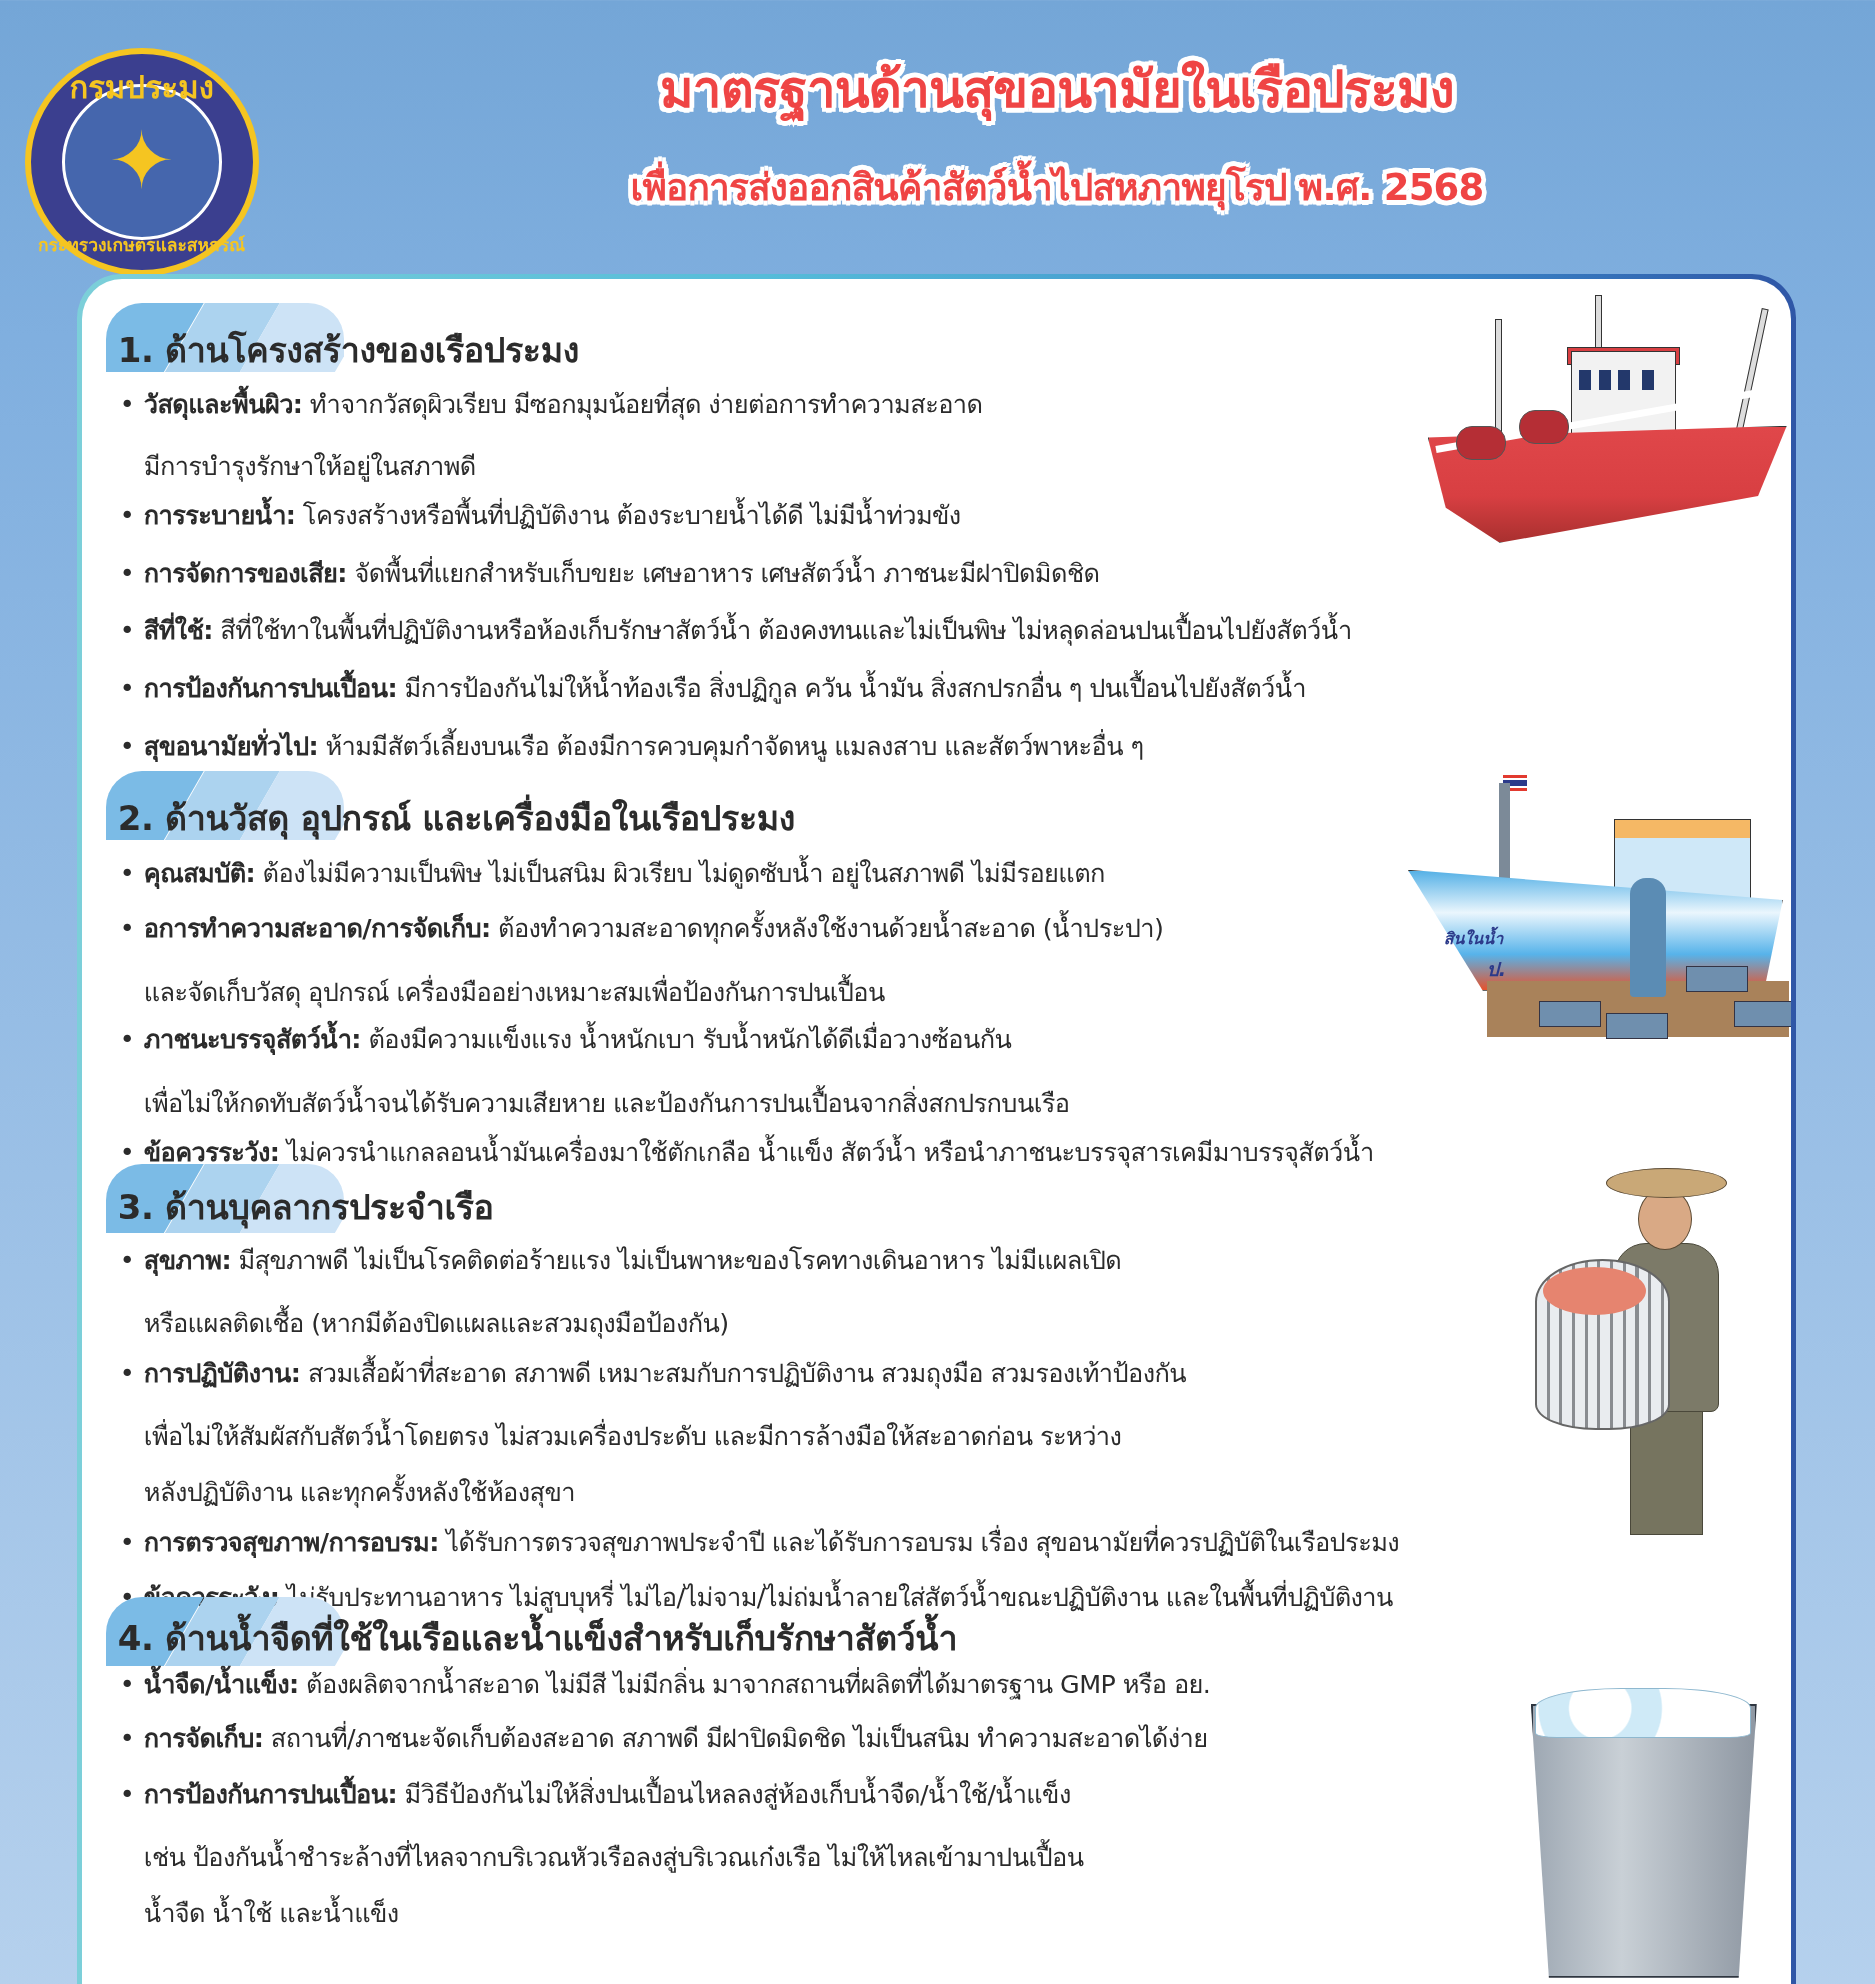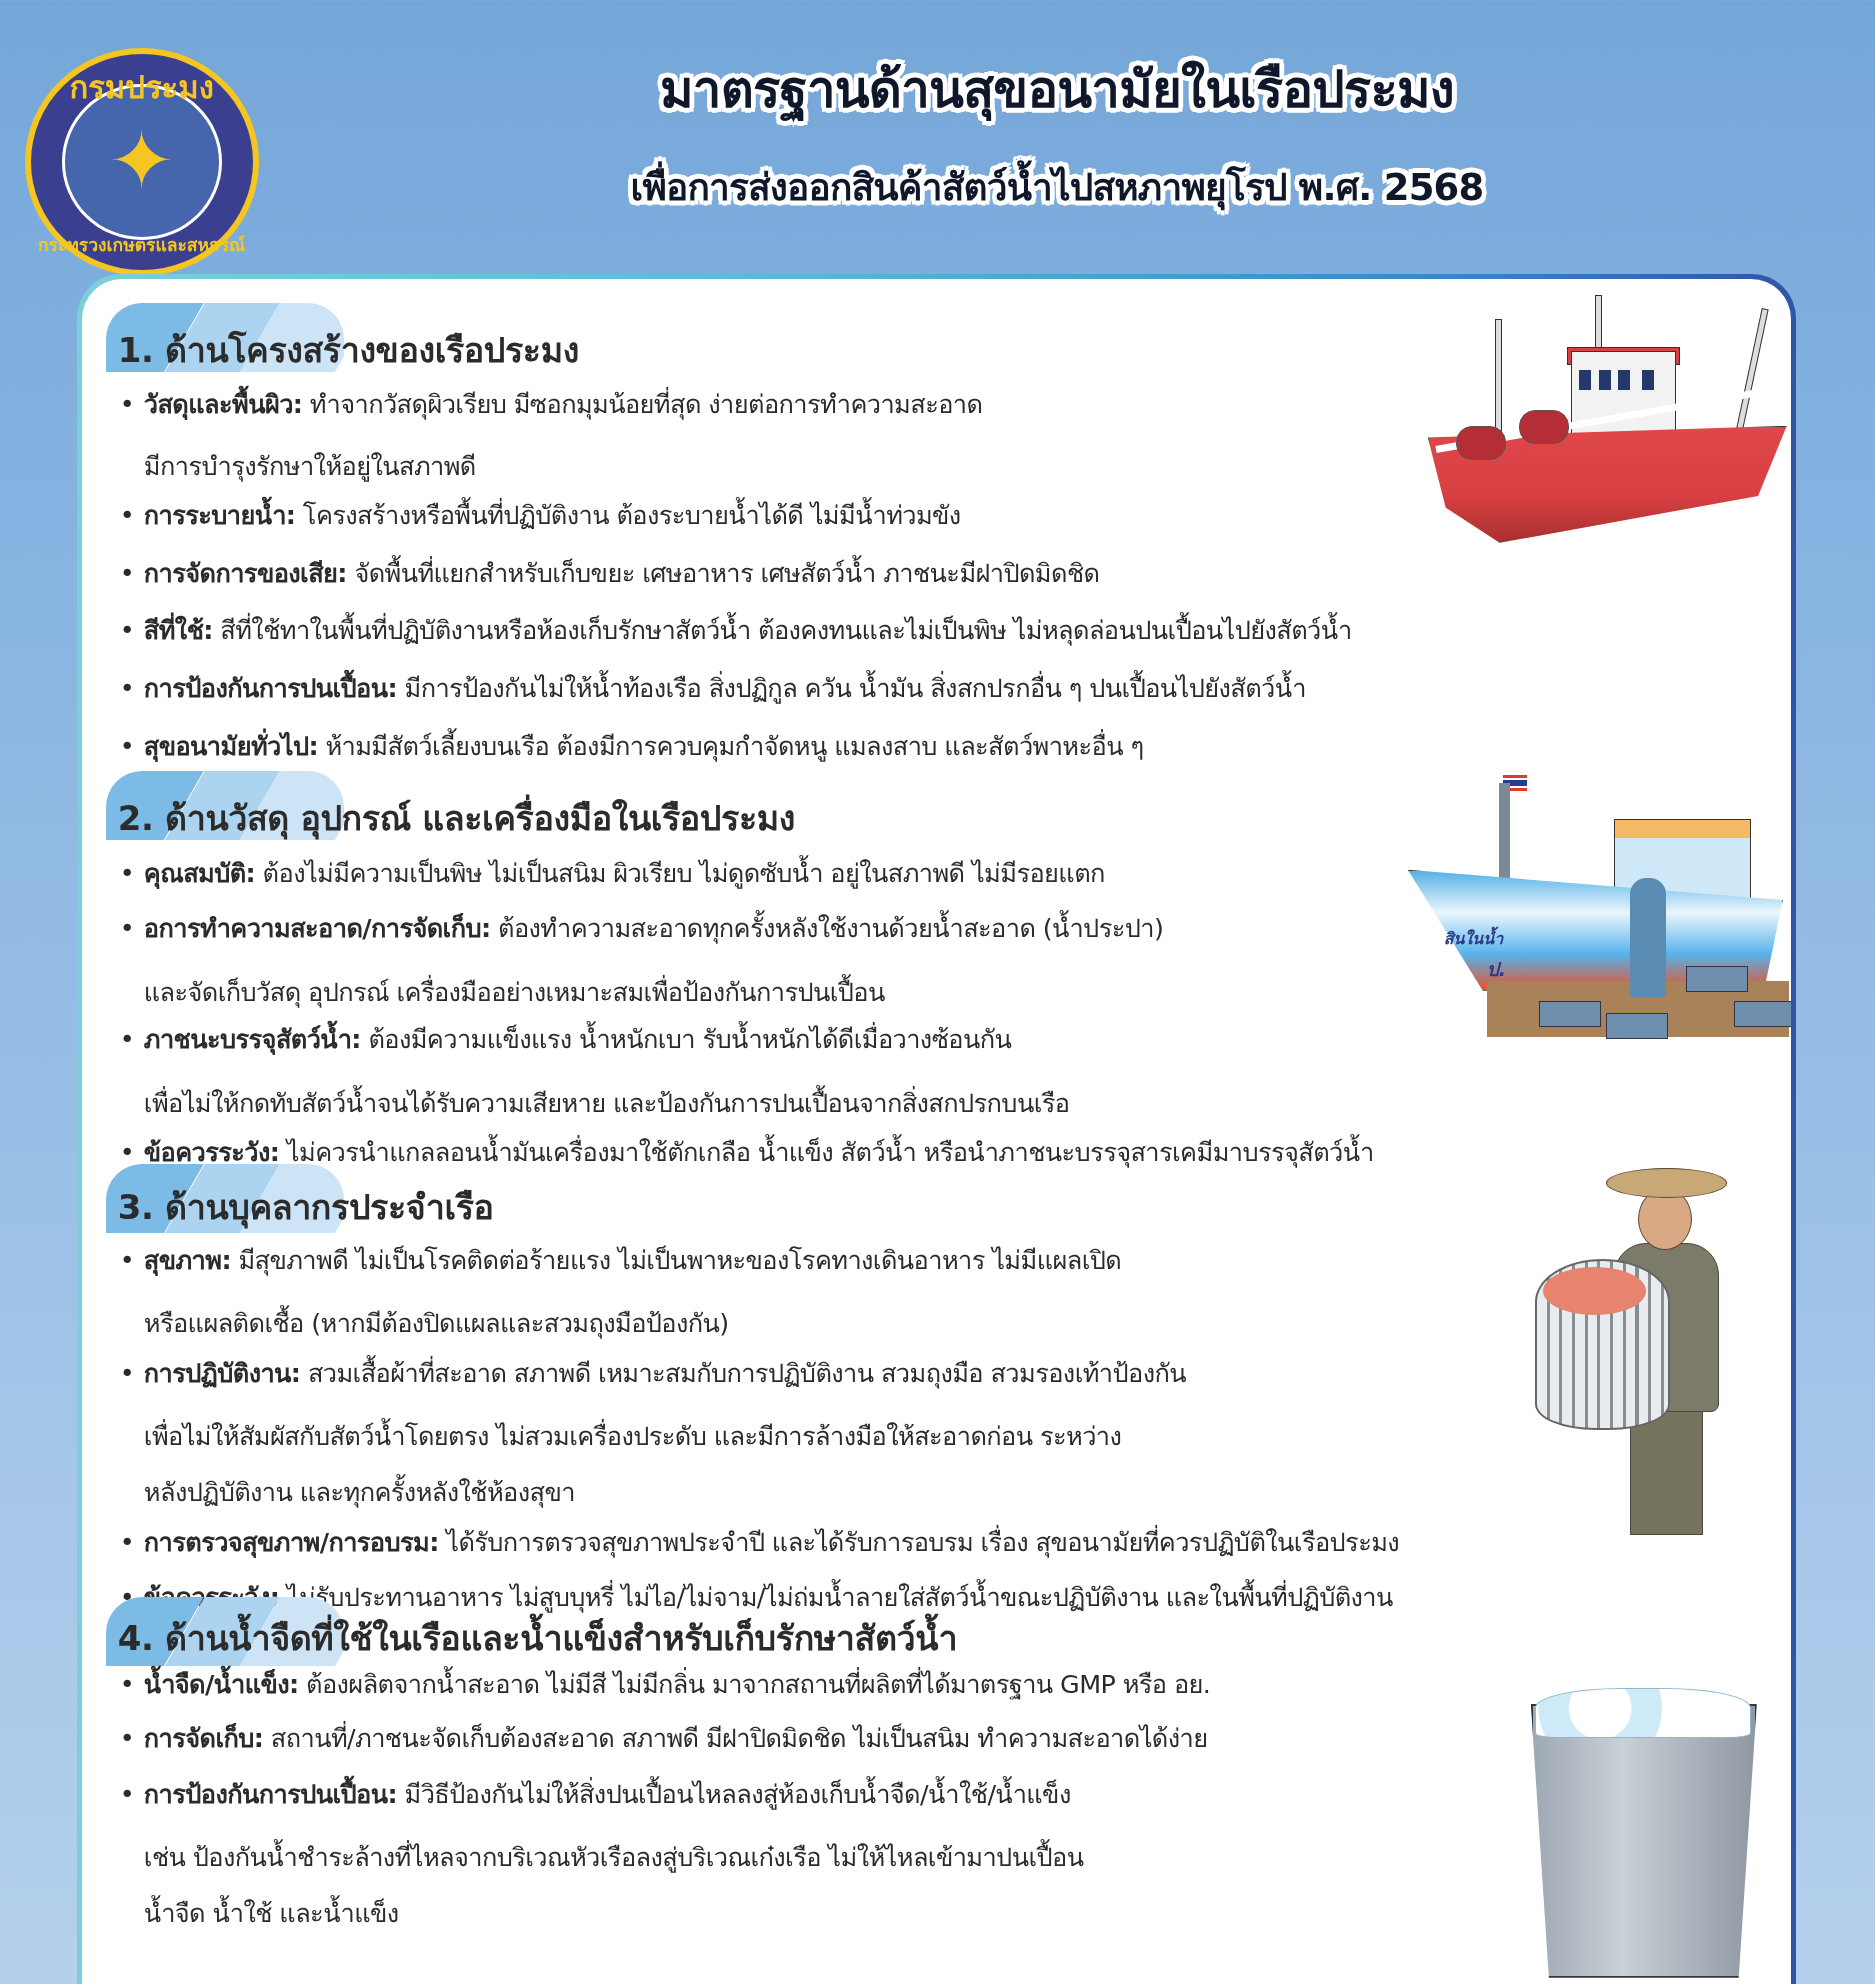--- a/index.html
+++ b/index.html
@@ -20,21 +20,21 @@
     box-sizing:border-box; display:flex; align-items:center; justify-content:center;
     color:#f5c521; font-size:79px; line-height:1;
   }
   .logo .arc-top, .logo .arc-bot {
     position:absolute; left:0; right:0; text-align:center; color:#f5c521; font-weight:bold;
   }
   .logo .arc-top { top:8px; font-size:31px; }
   .logo .arc-bot { bottom:11px; font-size:17.5px; }
   .title {
     position:absolute; left:278px; right:40px; text-align:center; font-weight:bold;
-    color:#0f172a; letter-spacing:-0.8px;
+    color:#ef4444; letter-spacing:-0.8px;
     text-shadow:
       -4px -4px 0 #fff, 4px -4px 0 #fff, -4px 4px 0 #fff, 4px 4px 0 #fff,
       0 -4.8px 0 #fff, 0 4.8px 0 #fff, -4.8px 0 0 #fff, 4.8px 0 0 #fff;
   }
   .title.l1 { top:48px; font-size:51px; }
   .title.l2 { top:157px; font-size:37px; }
 
   
   .panel {
     position:absolute; left:77px; top:274px; width:1719px; height:2249px;

